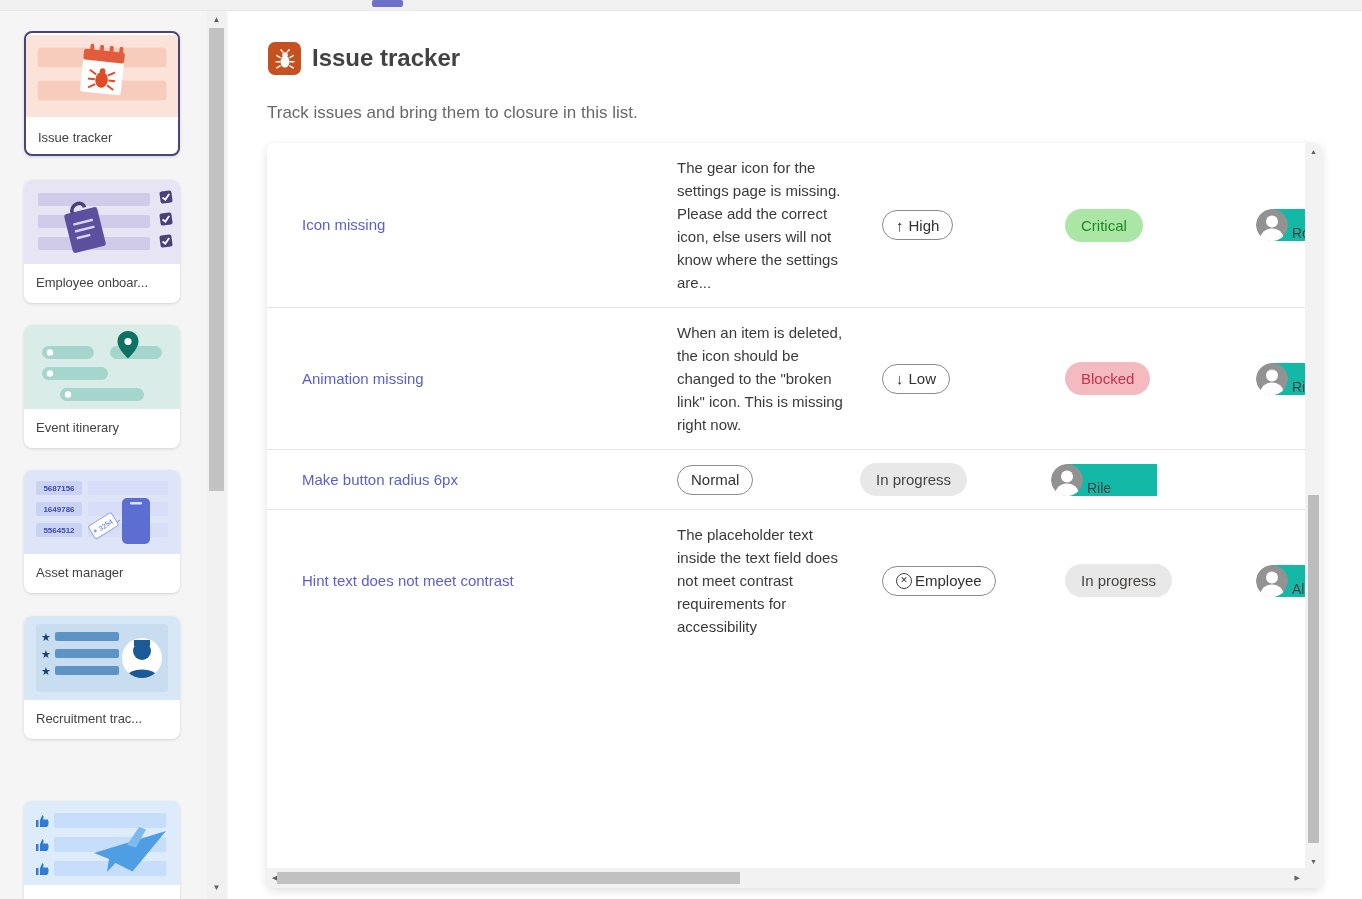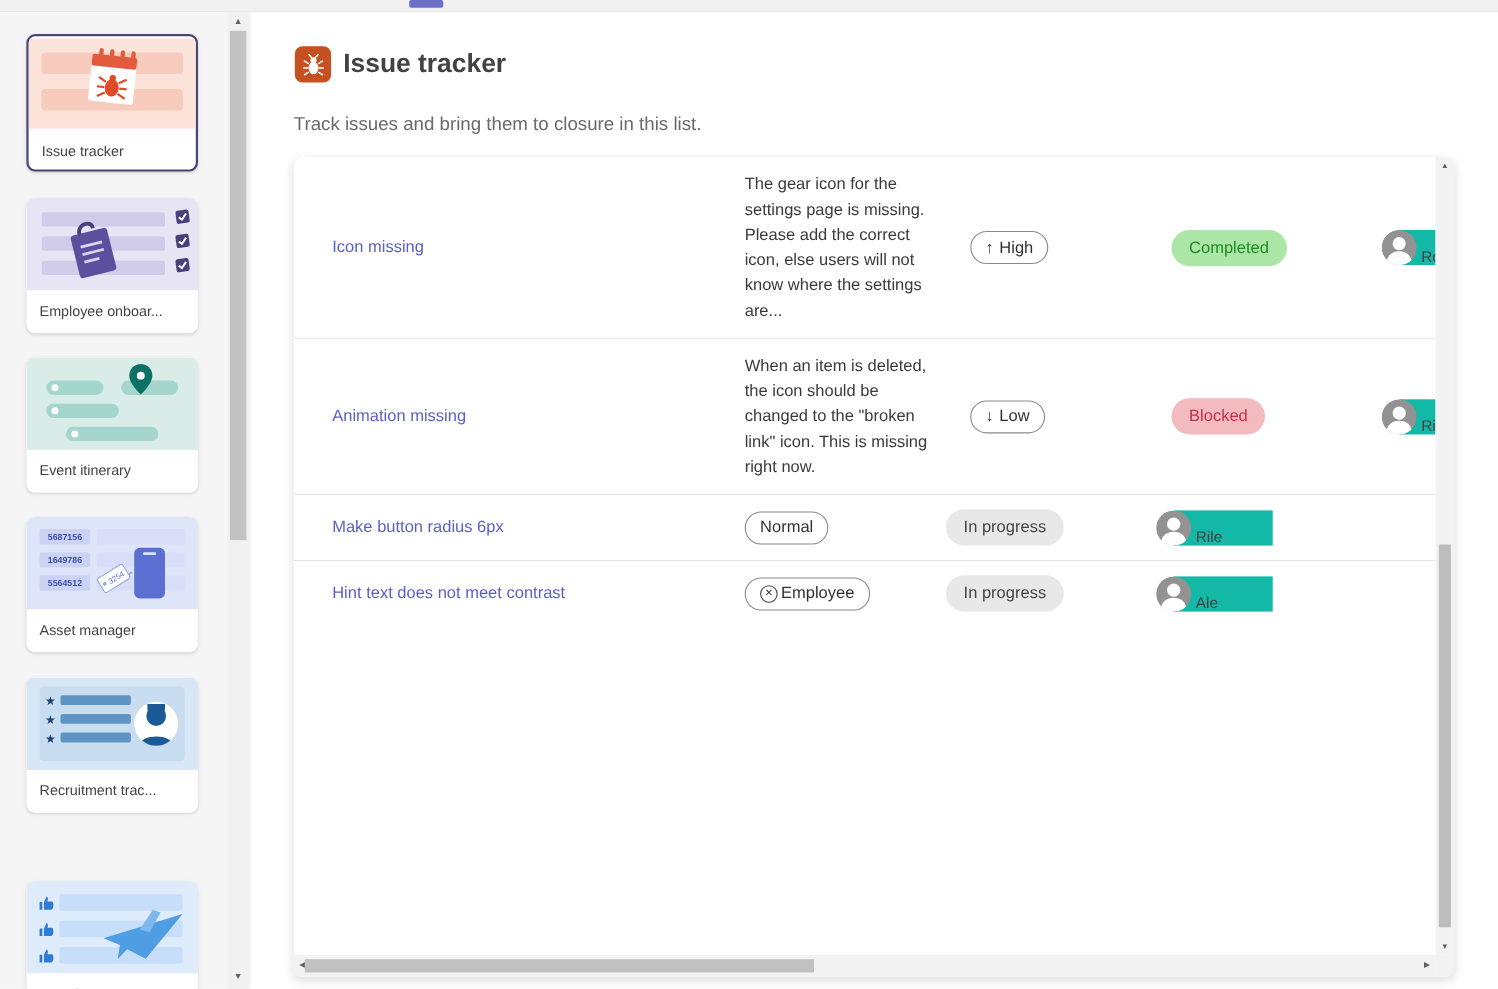--- a/index.html
+++ b/index.html
@@ -287,21 +287,21 @@
     </div>
     <div class="cell cell-desc">The gear icon for the settings page is missing. Please add the correct icon, else users will not know where the settings are...</div>
     <div class="cell cell-priority">
       <span class="pill">
         <span class="pill-icon">↑</span>
         <span class="pill-label">High</span>
       </span>
     </div>
     <div class="cell cell-status">
       <span class="badge" style="background: rgb(171, 230, 166); color: rgb(30, 138, 36);">
-        <span class="badge-label">Completed</span>
+        <span class="badge-label">Critical</span>
       </span>
     </div>
     <div class="cell cell-persona">
       <span class="persona">
         <span class="avatar">
           <svg width="32" height="32" viewBox="0 0 32 32">
             <circle cx="16" cy="16" r="16" fill="#929292"></circle>
             <circle cx="16" cy="12.5" r="6" fill="#ffffff"></circle>
             <path d="M16 19.5c-6.8 0-10.8 4.3-11.6 9.4 2.9 2.3 7.1 3.7 11.6 3.7s8.7-1.4 11.6-3.7C26.8 23.8 22.8 19.5 16 19.5z" fill="#ffffff"></path>
           </svg>
@@ -373,20 +373,21 @@
           <span class="persona-name">Rile</span>
         </span>
       </span>
     </div>
   </div>
 
   <div class="trow">
     <div class="cell cell-title">
       <a class="row-link">Hint text does not meet contrast</a>
     </div>
+    <div class="cell cell-desc">The placeholder text inside the text field does not meet contrast requirements for accessibility</div>
     <div class="cell cell-priority">
       <span class="pill">
         <span class="pill-icon crit">✕</span>
         <span class="pill-label">Employee</span>
       </span>
     </div>
     <div class="cell cell-status">
       <span class="badge" style="background: rgb(233, 232, 232); color: rgb(71, 69, 67);">
         <span class="badge-label">In progress</span>
       </span>

